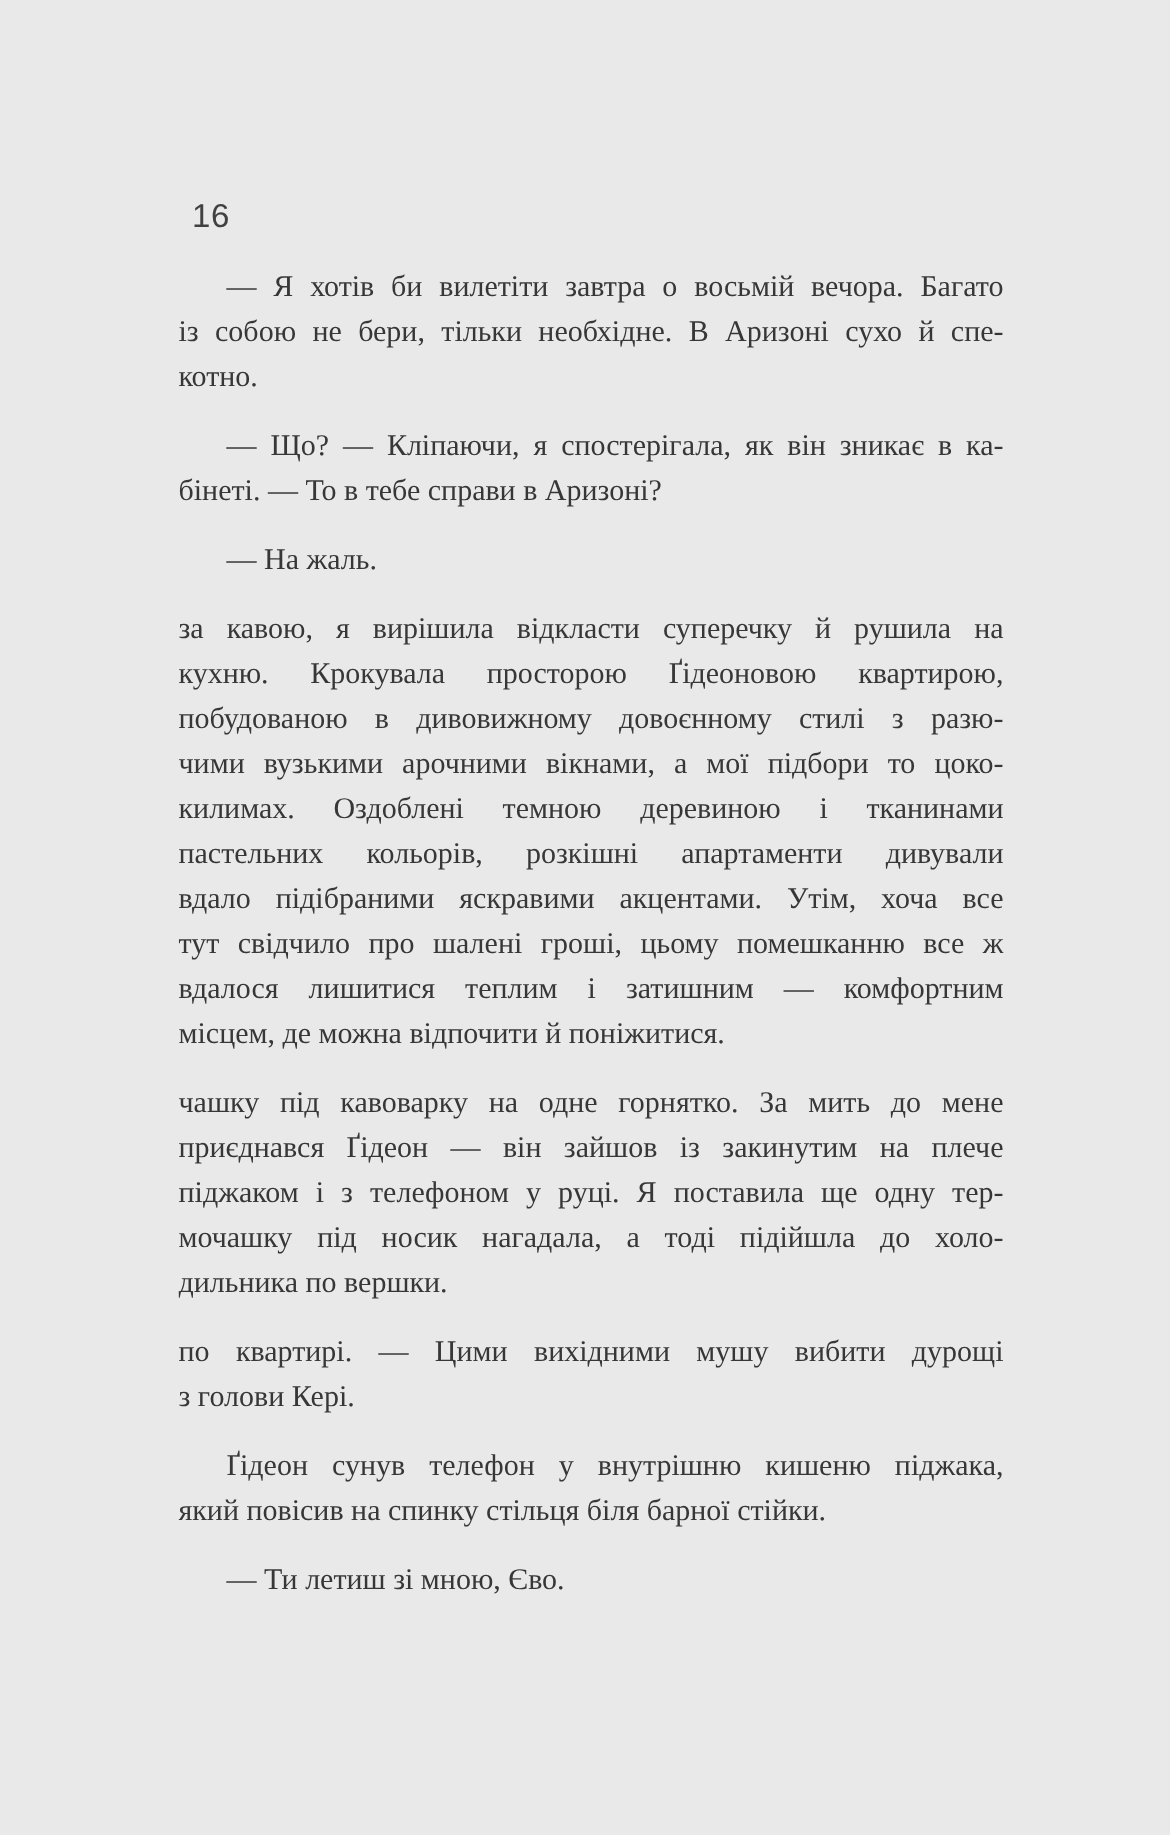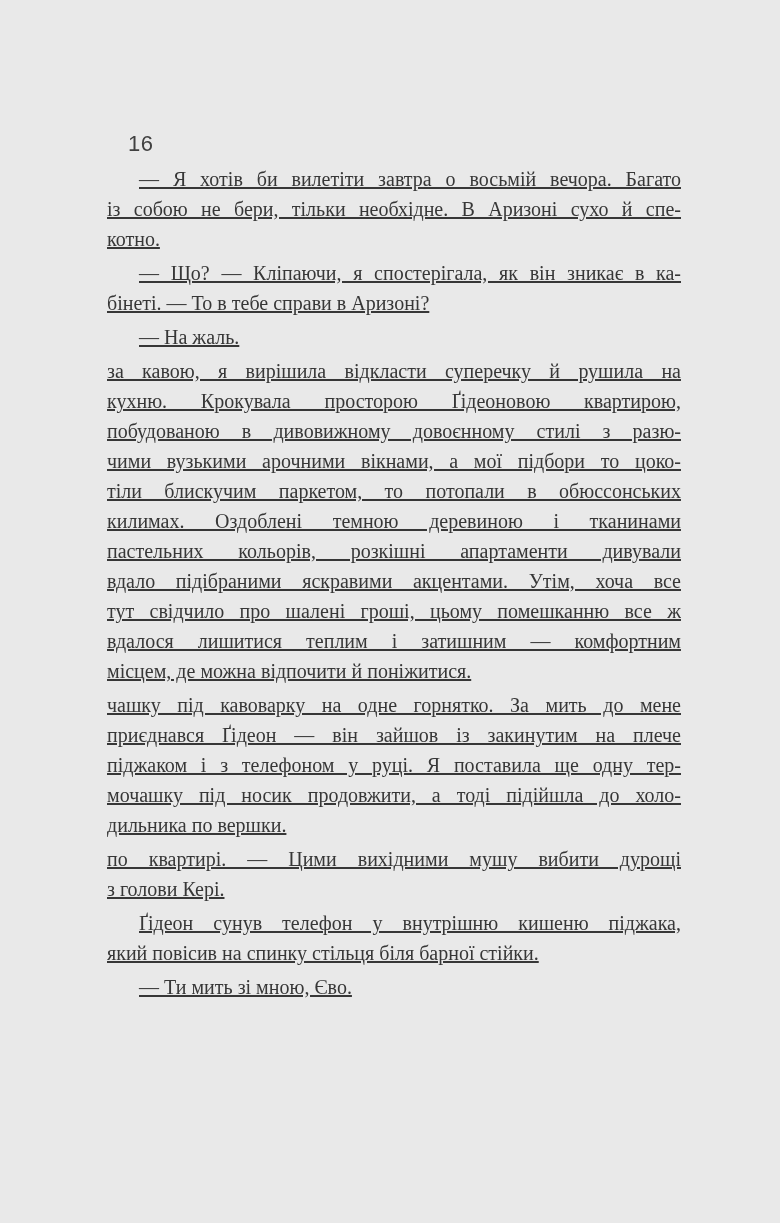--- a/index.html
+++ b/index.html
@@ -33,23 +33,22 @@
   .text-block {
     position: absolute;
     left: 103px;
     top: 160px;
     width: 582px;
     color: #373737;
     font-size: 20px;
     line-height: 30px;
   }
   .para {
-    margin: 4px;
+    margin: 16px;
     padding: 0;
-    text-decoration: underline;
   }
   .line {
     text-align: justify;
     text-align-last: justify;
     height: 30px;
     overflow: hidden;
     white-space: nowrap;
   }
   .line.first {
     padding-left: 32px;
@@ -74,40 +73,39 @@
         <div class="line last">бінеті. — То в тебе справи в Аризоні?</div>
       </div>
       <div class="para">
         <div class="line first last">— На жаль.</div>
       </div>
       <div class="para">
         <div class="line">за кавою, я вирішила відкласти суперечку й рушила на</div>
         <div class="line">кухню. Крокувала просторою Ґідеоновою квартирою,</div>
         <div class="line">побудованою в дивовижному довоєнному стилі з разю-</div>
         <div class="line">чими вузькими арочними вікнами, а мої підбори то цоко-</div>
-        <div class="line">тіли блискучим паркетом, то потопали в обюссонських</div>
         <div class="line">килимах. Оздоблені темною деревиною і тканинами</div>
         <div class="line">пастельних кольорів, розкішні апартаменти дивували</div>
         <div class="line">вдало підібраними яскравими акцентами. Утім, хоча все</div>
         <div class="line">тут свідчило про шалені гроші, цьому помешканню все ж</div>
         <div class="line">вдалося лишитися теплим і затишним — комфортним</div>
         <div class="line last">місцем, де можна відпочити й поніжитися.</div>
       </div>
       <div class="para">
         <div class="line">чашку під кавоварку на одне горнятко. За мить до мене</div>
         <div class="line">приєднався Ґідеон — він зайшов із закинутим на плече</div>
         <div class="line">піджаком і з телефоном у руці. Я поставила ще одну тер-</div>
-        <div class="line">мочашку під носик продовжити, а тоді підійшла до холо-</div>
+        <div class="line">мочашку під носик нагадала, а тоді підійшла до холо-</div>
         <div class="line last">дильника по вершки.</div>
       </div>
       <div class="para">
         <div class="line">по квартирі. — Цими вихідними мушу вибити дурощі</div>
         <div class="line last">з голови Кері.</div>
       </div>
       <div class="para">
         <div class="line first">Ґідеон сунув телефон у внутрішню кишеню піджака,</div>
         <div class="line last">який повісив на спинку стільця біля барної стійки.</div>
       </div>
       <div class="para">
-        <div class="line first last">— Ти мить зі мною, Єво.</div>
+        <div class="line first last">— Ти летиш зі мною, Єво.</div>
       </div>
     </div>
 </div>
 
 </body></html>

